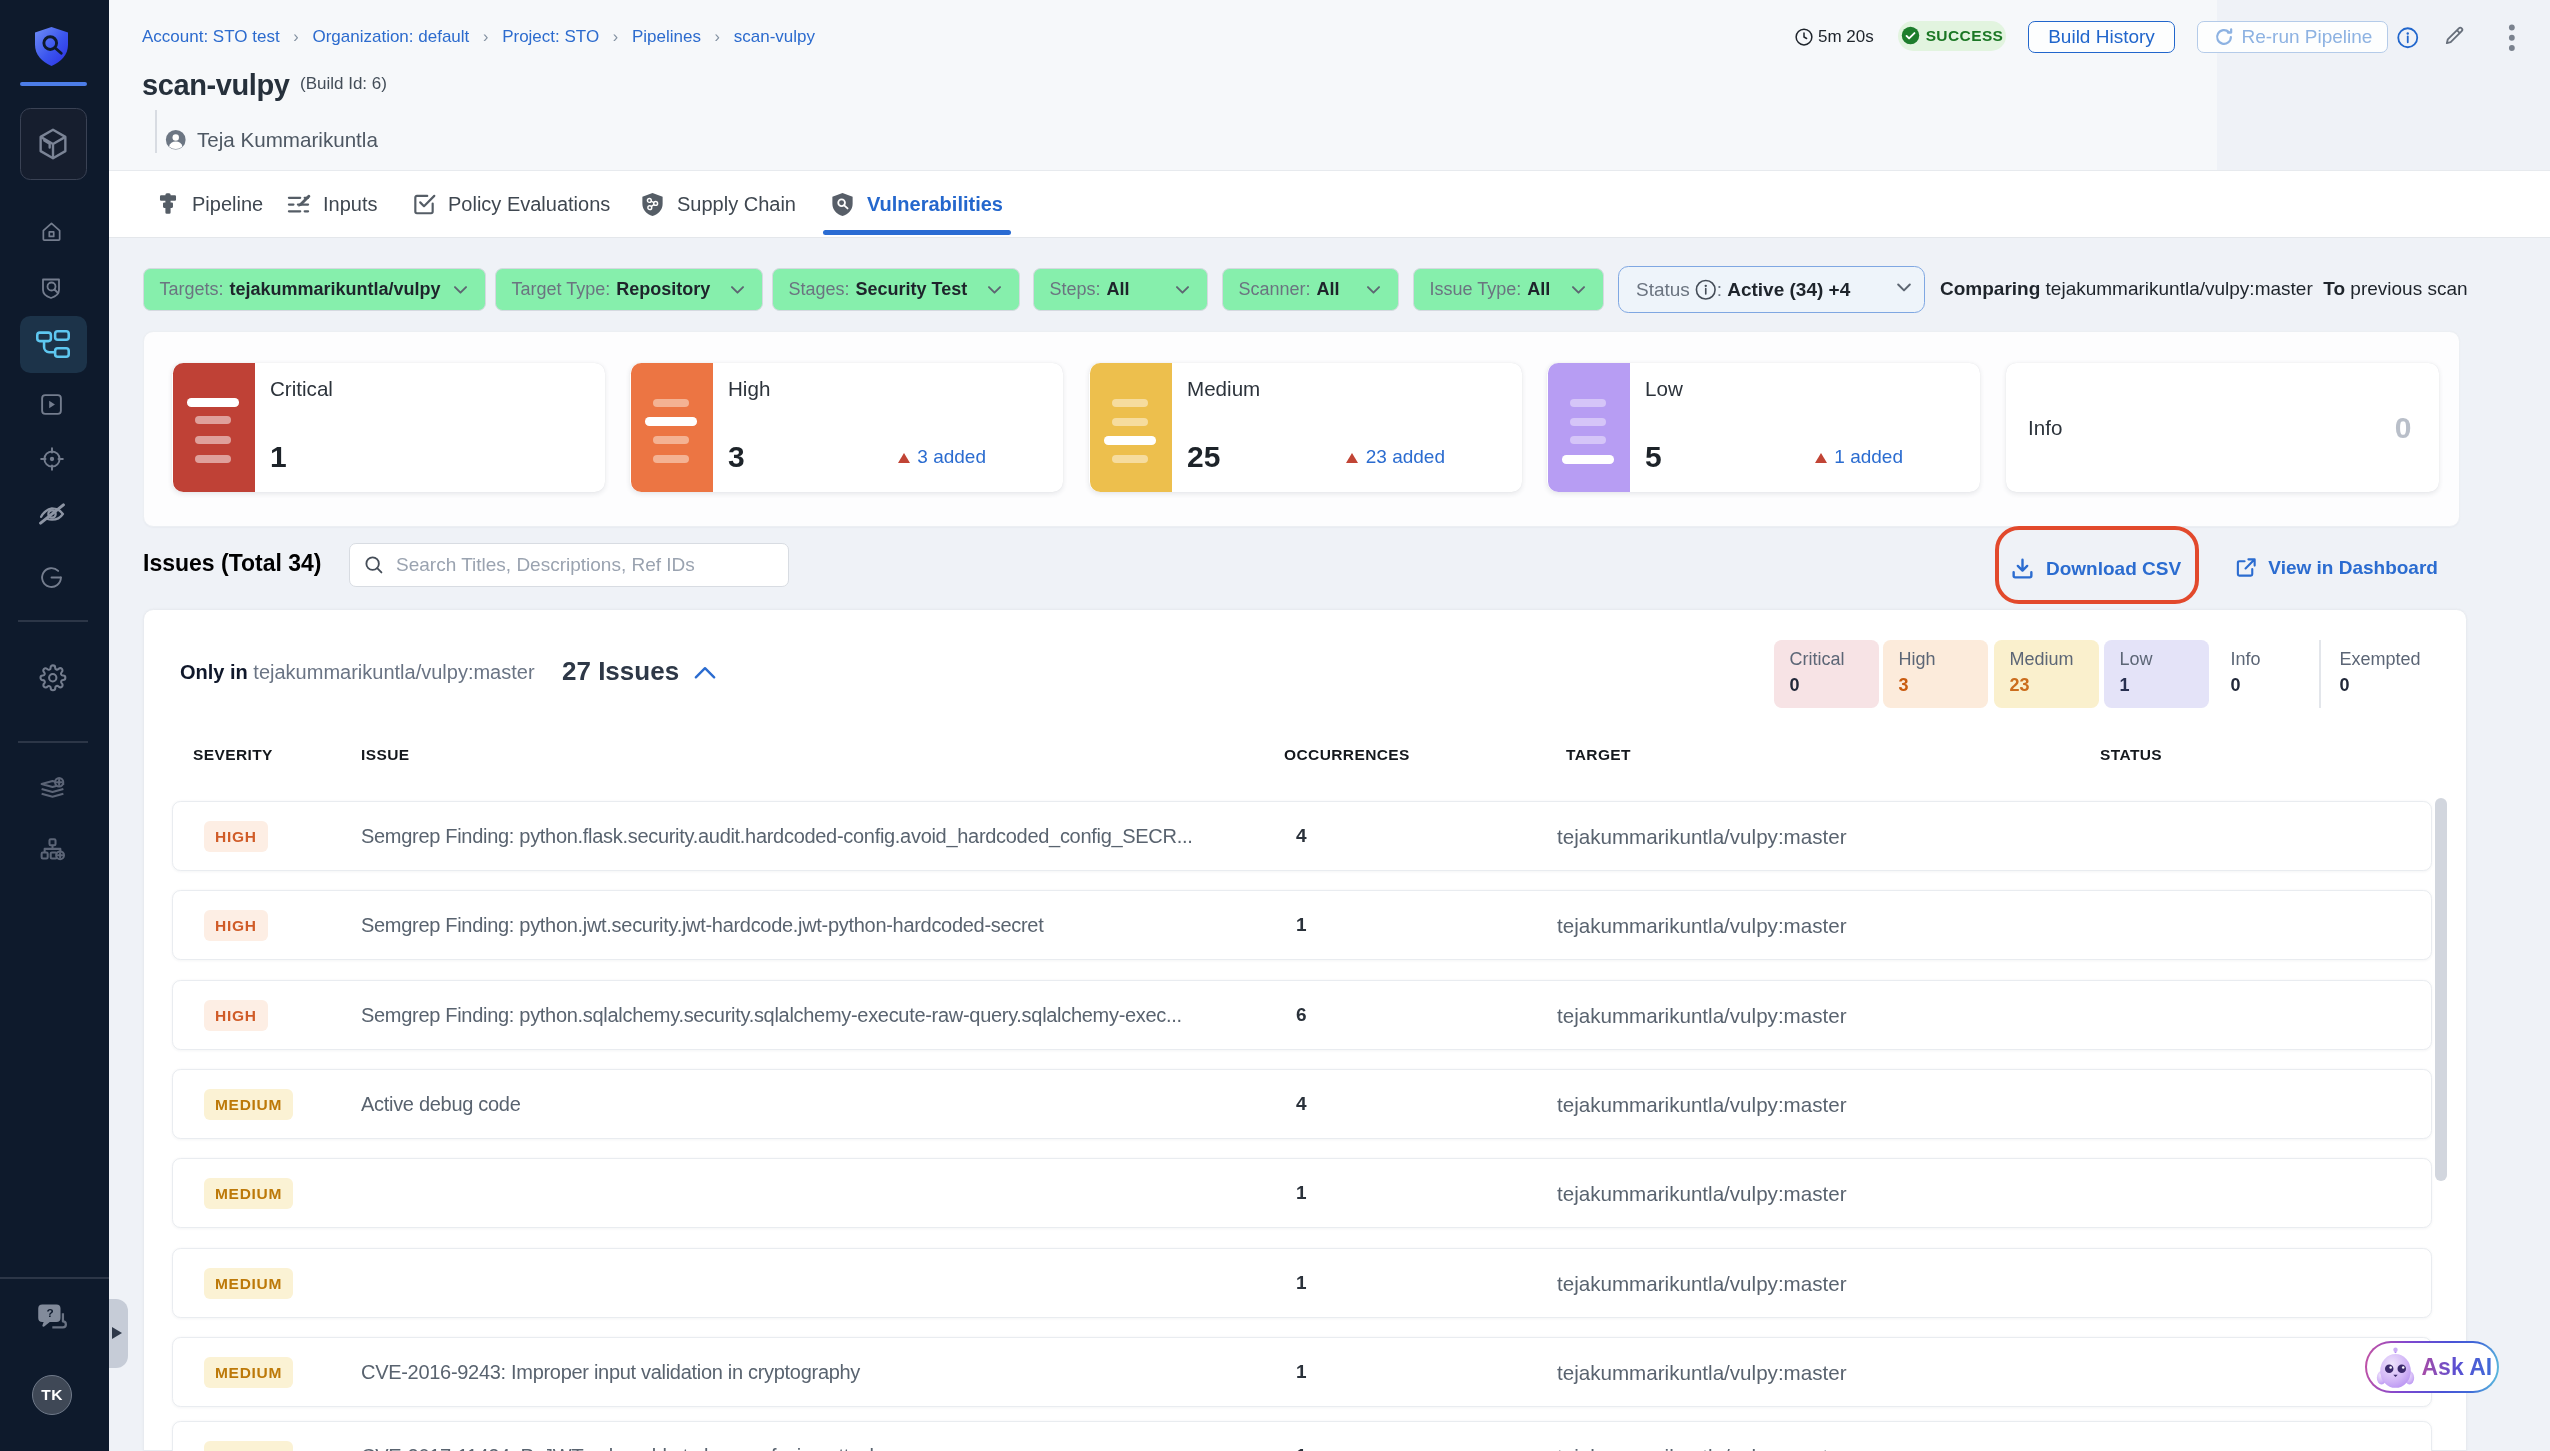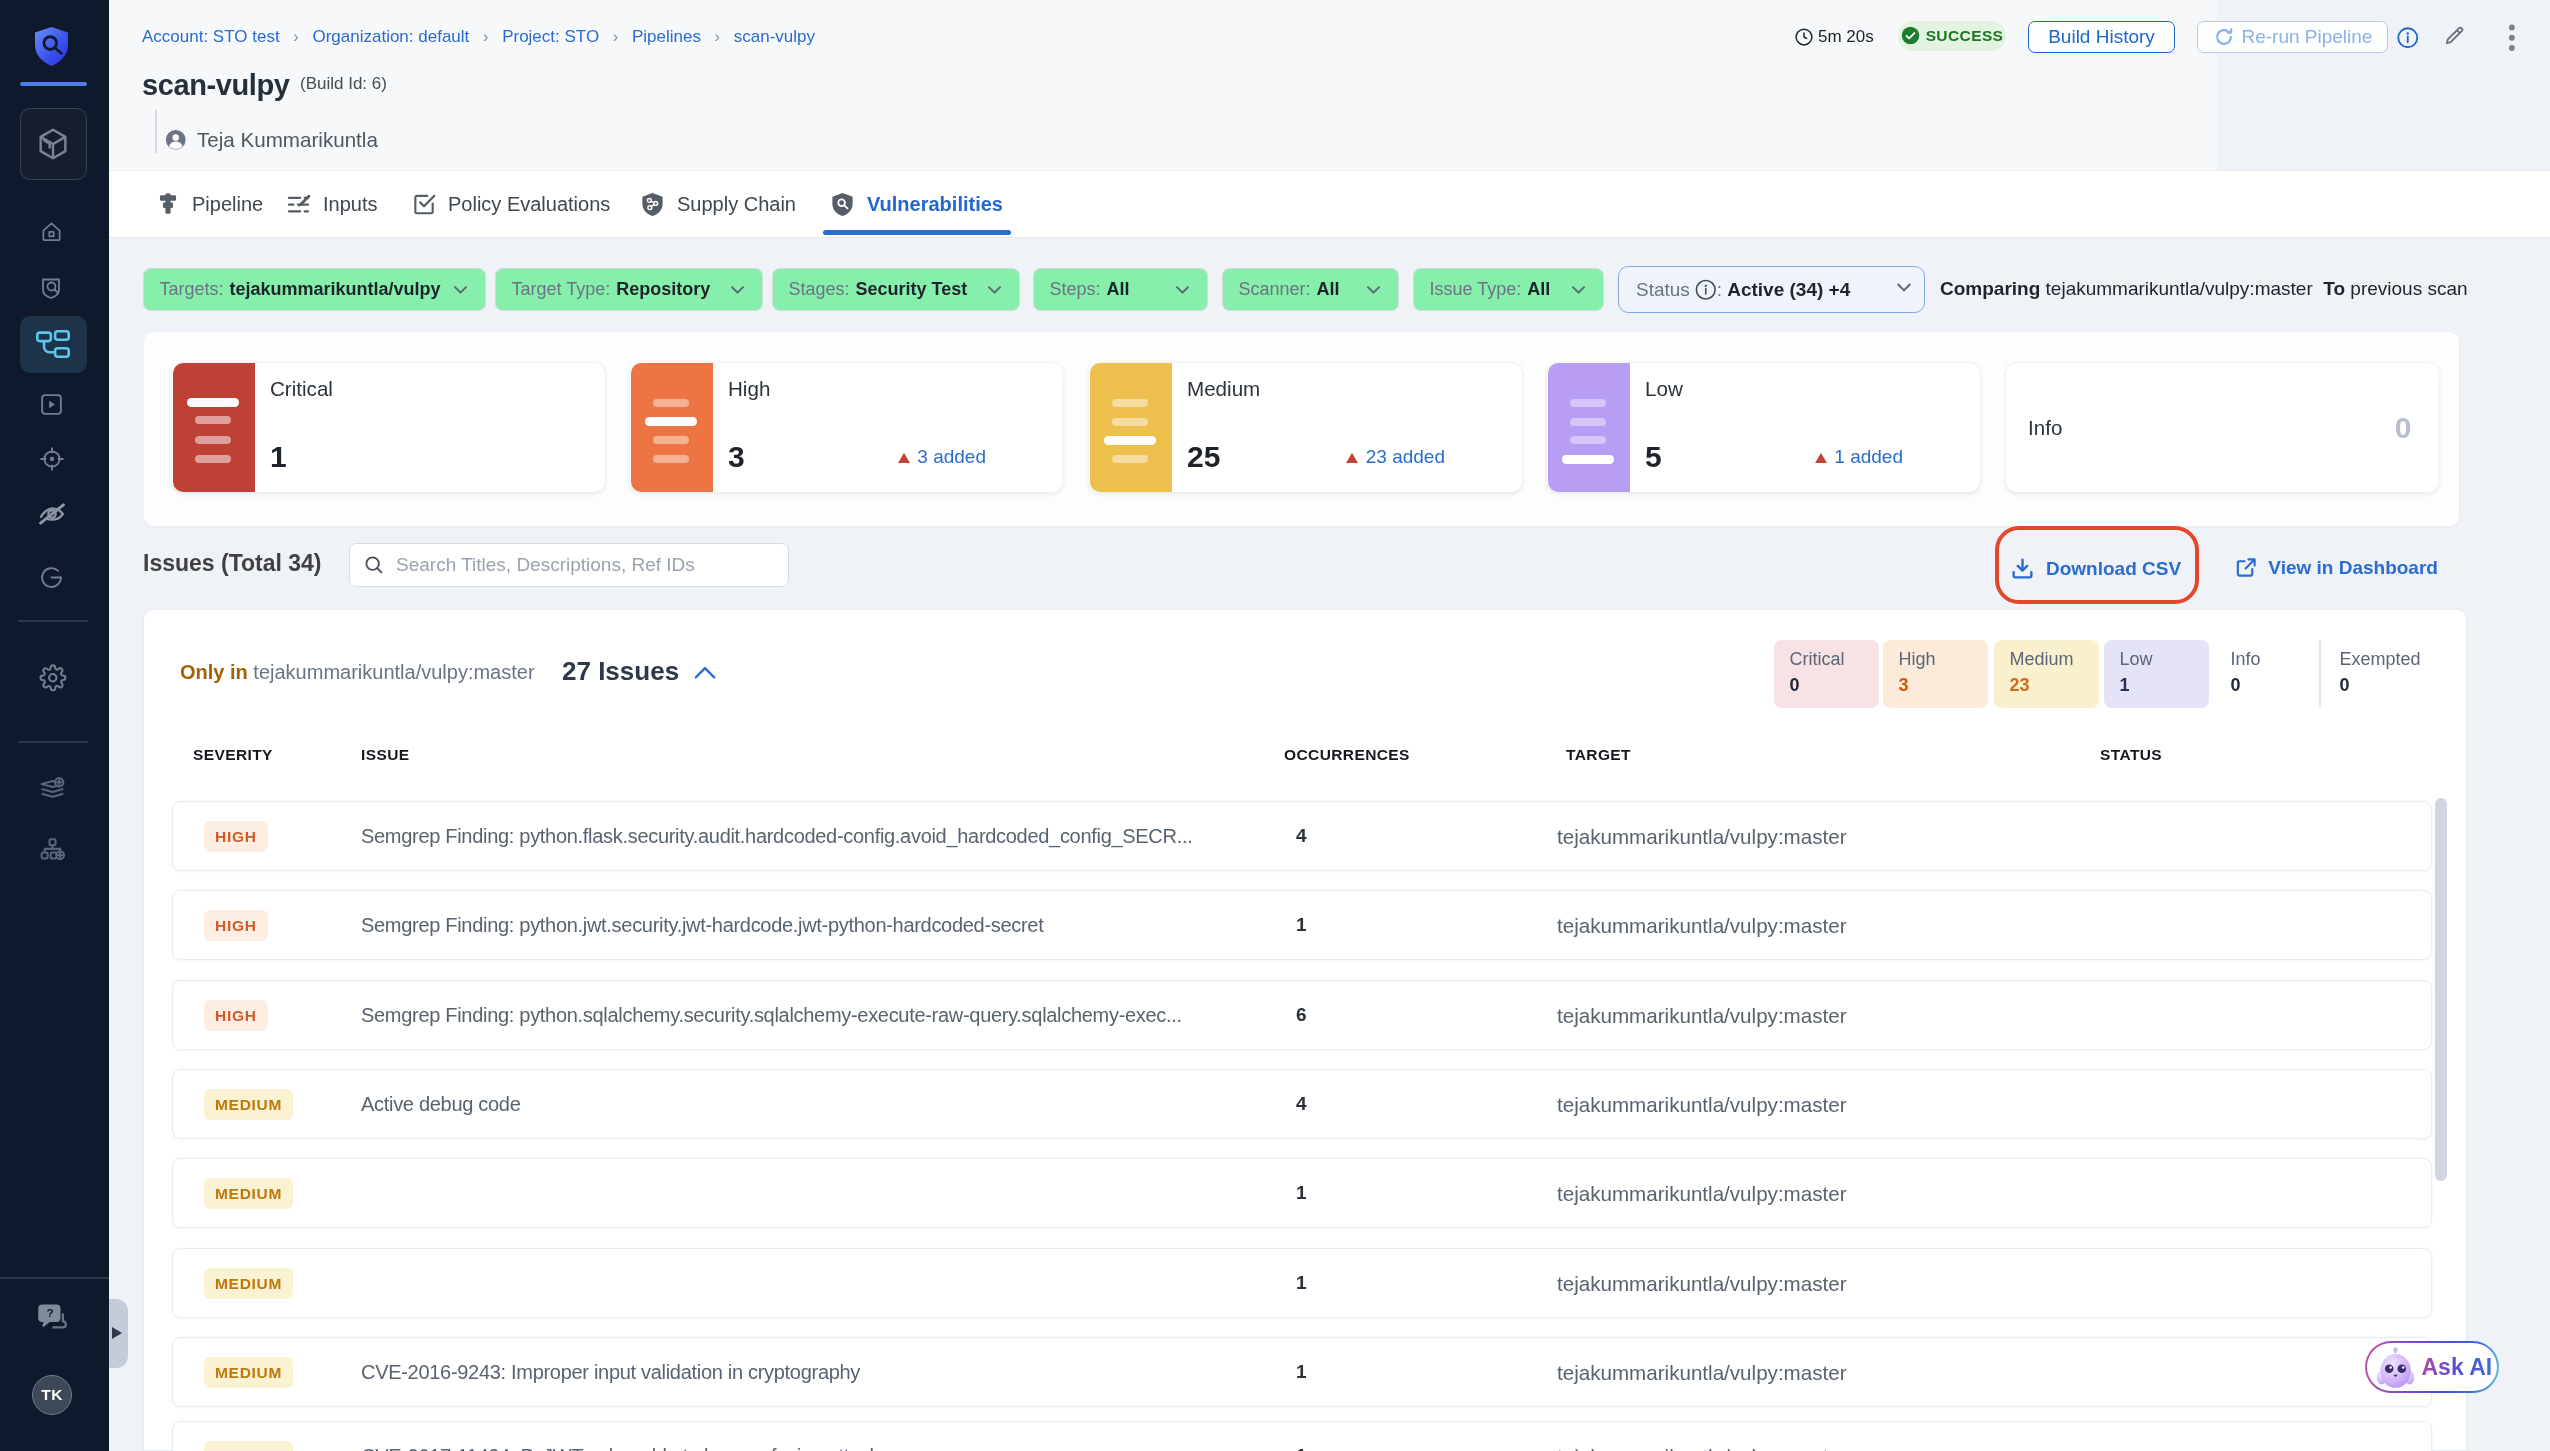--- a/index.html
+++ b/index.html
@@ -54,31 +54,31 @@
 #cardswrap { position:absolute; left:143px; top:331px; width:2317px; height:196px; background:#fdfdfe; border:0.9px solid #eceff3; border-radius:10.3px; box-shadow:0 0.9px 1.7px rgba(30,40,60,0.03); }
 .sevcard { position:absolute; top:363px; width:433px; height:129px; background:#ffffff; border-radius:10.3px; box-shadow:0 1.7px 5.2px rgba(40,50,70,0.10), 0 0 0.9px rgba(40,50,70,0.1); }
 .sevblock { position:absolute; left:0.9px; top:0px; width:82px; height:129px; border-radius:10.3px 0 0 10.3px; }
 .sevbars div { position:absolute; border-radius:4.3px; }
 .cardtitle { position:absolute; font-size:20.6px; line-height:24px; color:#2c333b; }
 .cardnum { position:absolute; font-size:30px; line-height:34px; font-weight:bold; color:#1d2329; }
 .cardadded { position:absolute; top:83px; font-size:19px; color:#2b6cd0; }
 .cardadded .tri { display:inline-block; width:0; height:0; border-left:6.9px solid transparent; border-right:6.9px solid transparent; border-bottom:10.3px solid #c14435; margin-right:7.7px; }
 
 
-#issuestitle { position:absolute; left:143px; top:550px; font-size:23px; font-weight:bold; color:#404040; }
+#issuestitle { position:absolute; left:143px; top:550px; font-size:23px; font-weight:bold; color:#000000; }
 #searchbox { position:absolute; left:349px; top:543px; width:440px; height:44px; background:#fff; border:1.7px solid #d8dce2; border-radius:6.9px; display:flex; align-items:center; padding:11px 13px; gap:11px; }
 #searchbox span { color:#9aa3b0; font-size:19px; }
 #dlannot { position:absolute; left:1995px; top:526px; width:204px; height:78px; border:4.3px solid #e2492c; border-radius:24px; }
 #dlcsv { position:absolute; left:2010px; top:556px; display:flex; align-items:center; gap:11px; font-size:19px; font-weight:bold; color:#2b6cd0; }
 #viewdash { position:absolute; left:2235px; top:556px; display:flex; align-items:center; gap:10.3px; font-size:19px; font-weight:bold; color:#2b6cd0; }
 
 
 #panel { position:absolute; left:143px; top:609px; width:2324px; height:842px; background:#ffffff; border:0.9px solid #e8ebf0; border-radius:10.3px 10.3px 0 0; box-shadow:0 0.9px 2.6px rgba(30,40,60,0.04); }
 #onlyin { position:absolute; left:36px; top:51px; font-size:20px; color:#6a7484; }
-#onlyin b { color:#a16207; }
+#onlyin b { color:#0f172a; }
 #issues27 { position:absolute; left:418px; top:46px; font-size:26px; font-weight:bold; color:#2e3847; }
 .chip { position:absolute; top:30px; width:105px; height:68px; border-radius:7.7px; padding:9.4px 0 0 15.5px; }
 .chip .lbl { font-size:18px; color:#5c6676; }
 .chip .num { font-size:18px; font-weight:bold; color:#22293a; margin-top:4.3px; }
 #chipdiv { position:absolute; left:2175px; top:30px; width:1.7px; height:68px; background:#e3e6eb; }
 .colhead { position:absolute; top:746px; font-size:15.5px; font-weight:bold; color:#14181d; letter-spacing:0.4px; }
 
 .row { position:absolute; left:172px; width:2260px; height:70px; background:#fff; border:0.9px solid #e9ecf0; border-radius:8.6px; box-shadow:0 0.9px 2.6px rgba(40,50,70,0.05); }
 .badge { position:absolute; left:31px; top:19px; height:31px; border-radius:6px; font-size:15.5px; font-weight:bold; display:flex; align-items:center; padding:0 11px; letter-spacing:0.7px; }
 .badge.high { background:#fdeee4; color:#d05b27; }

